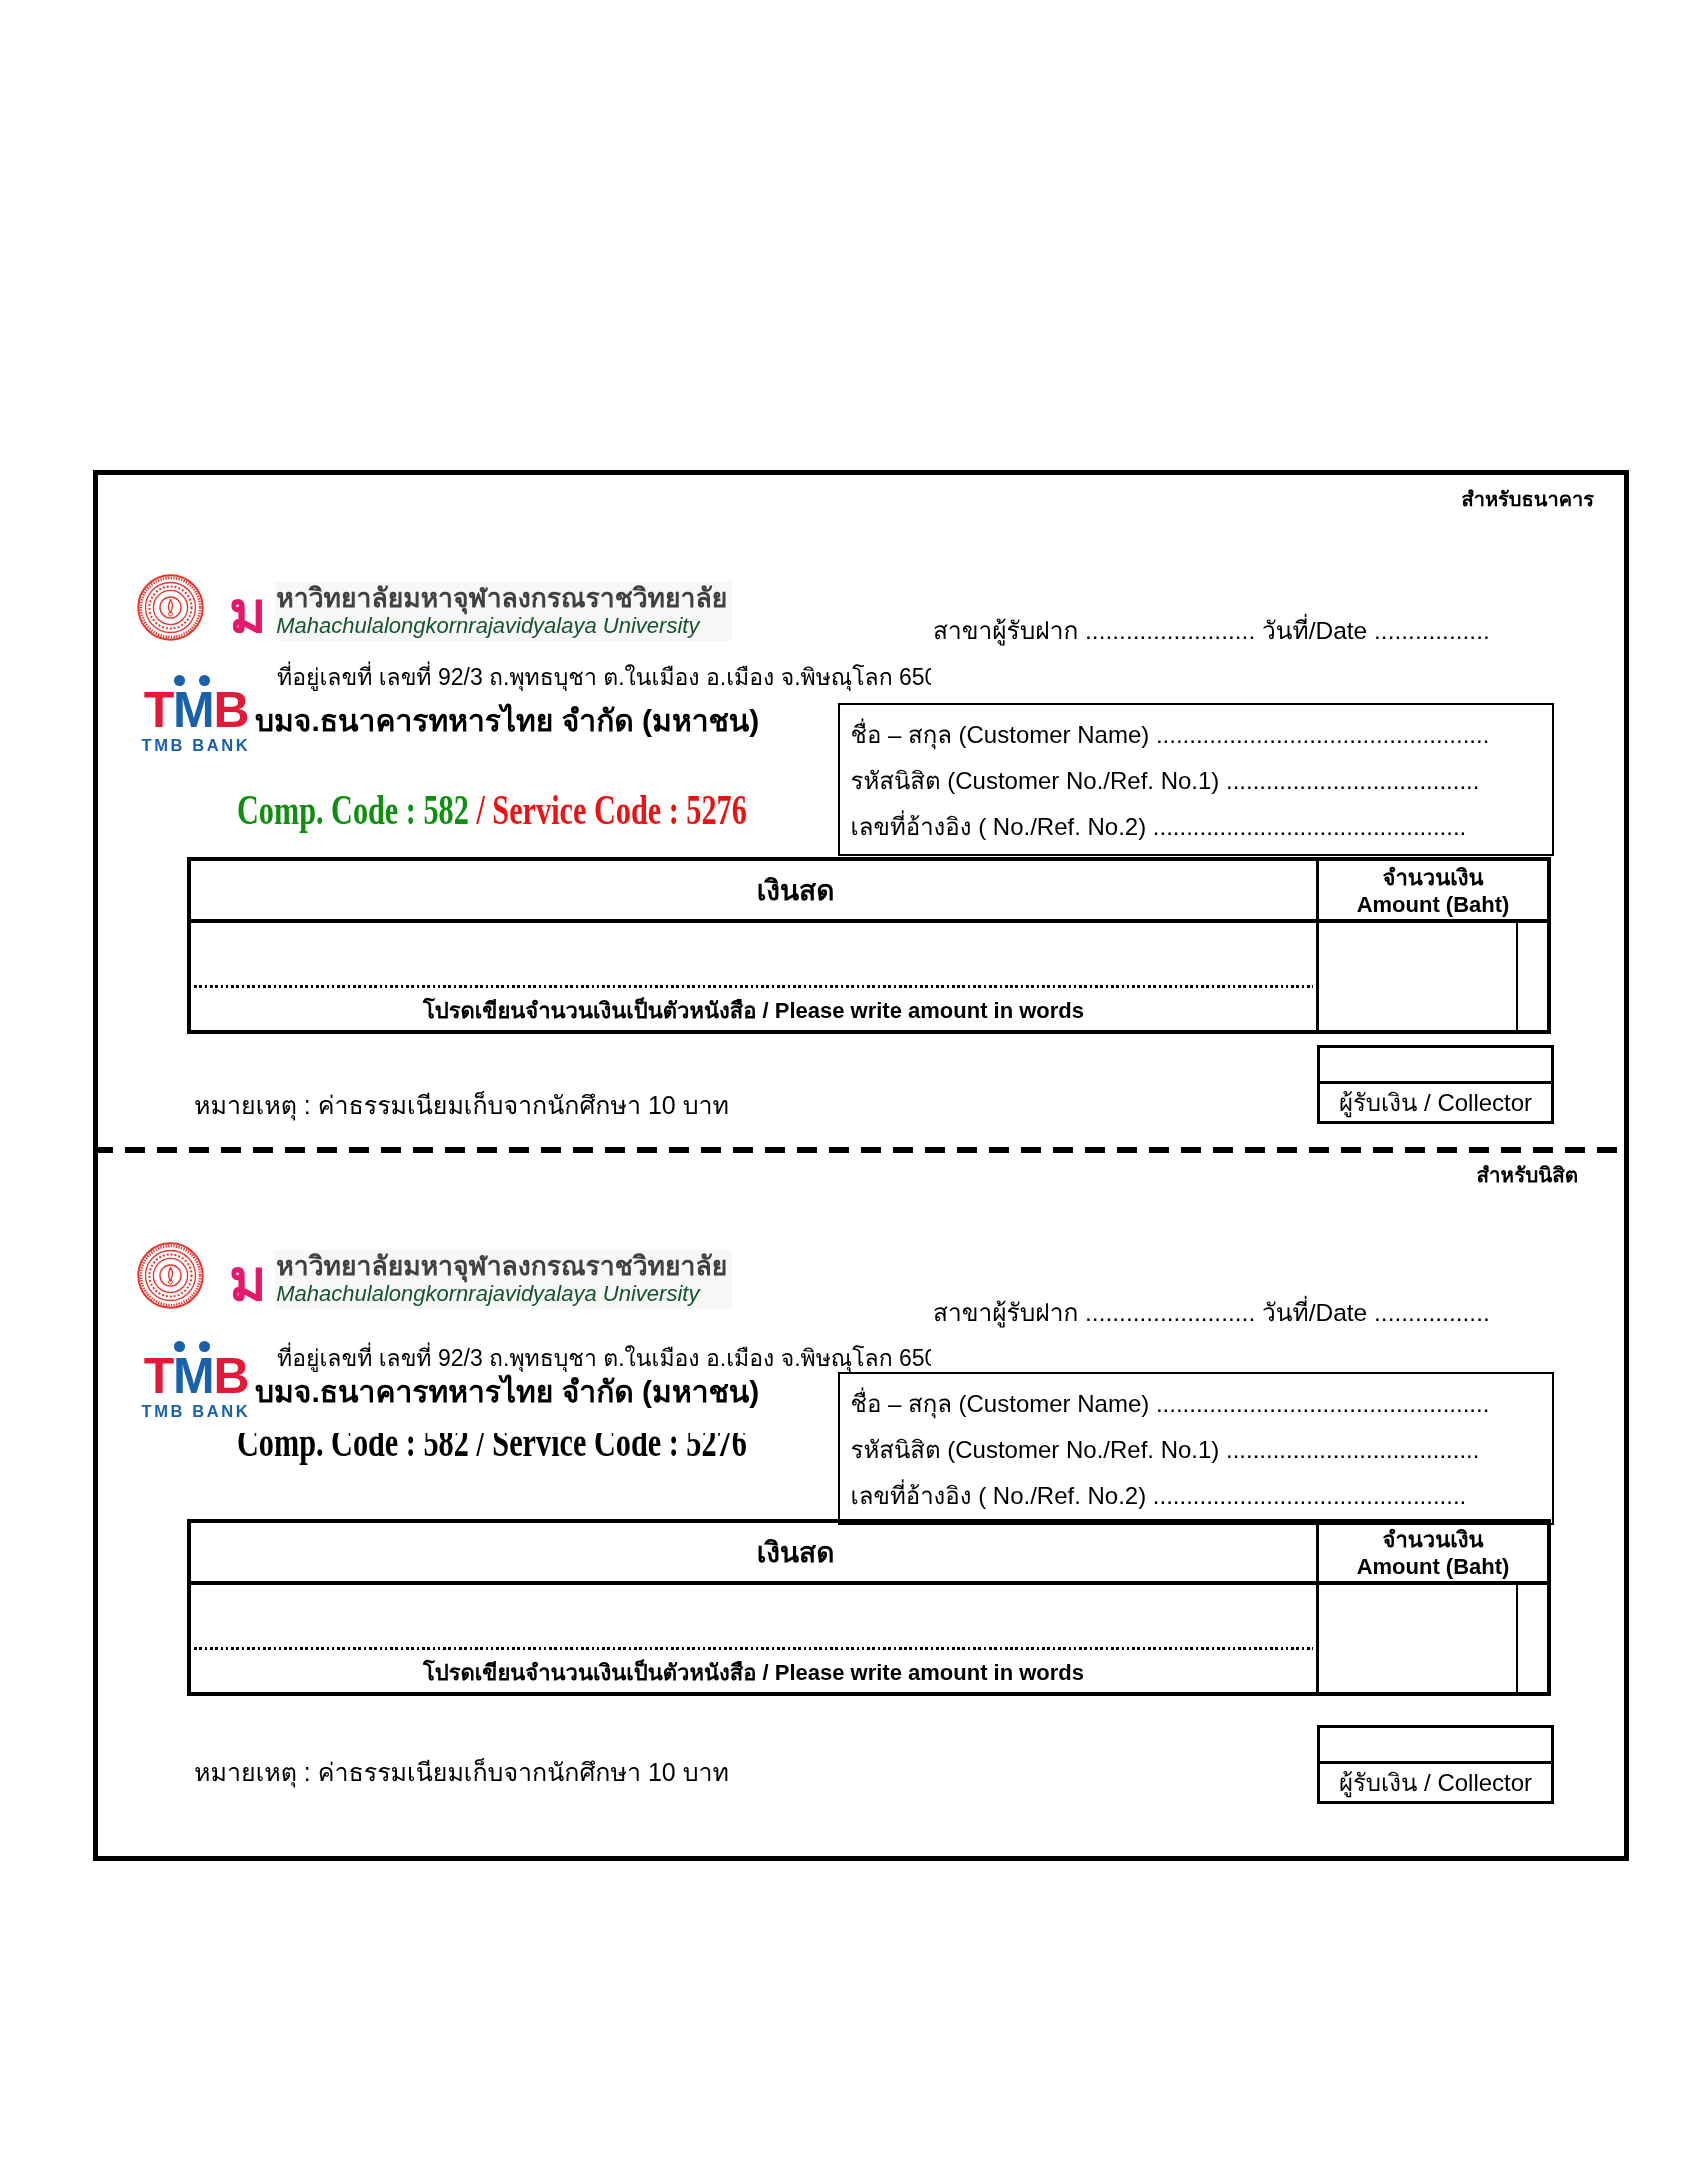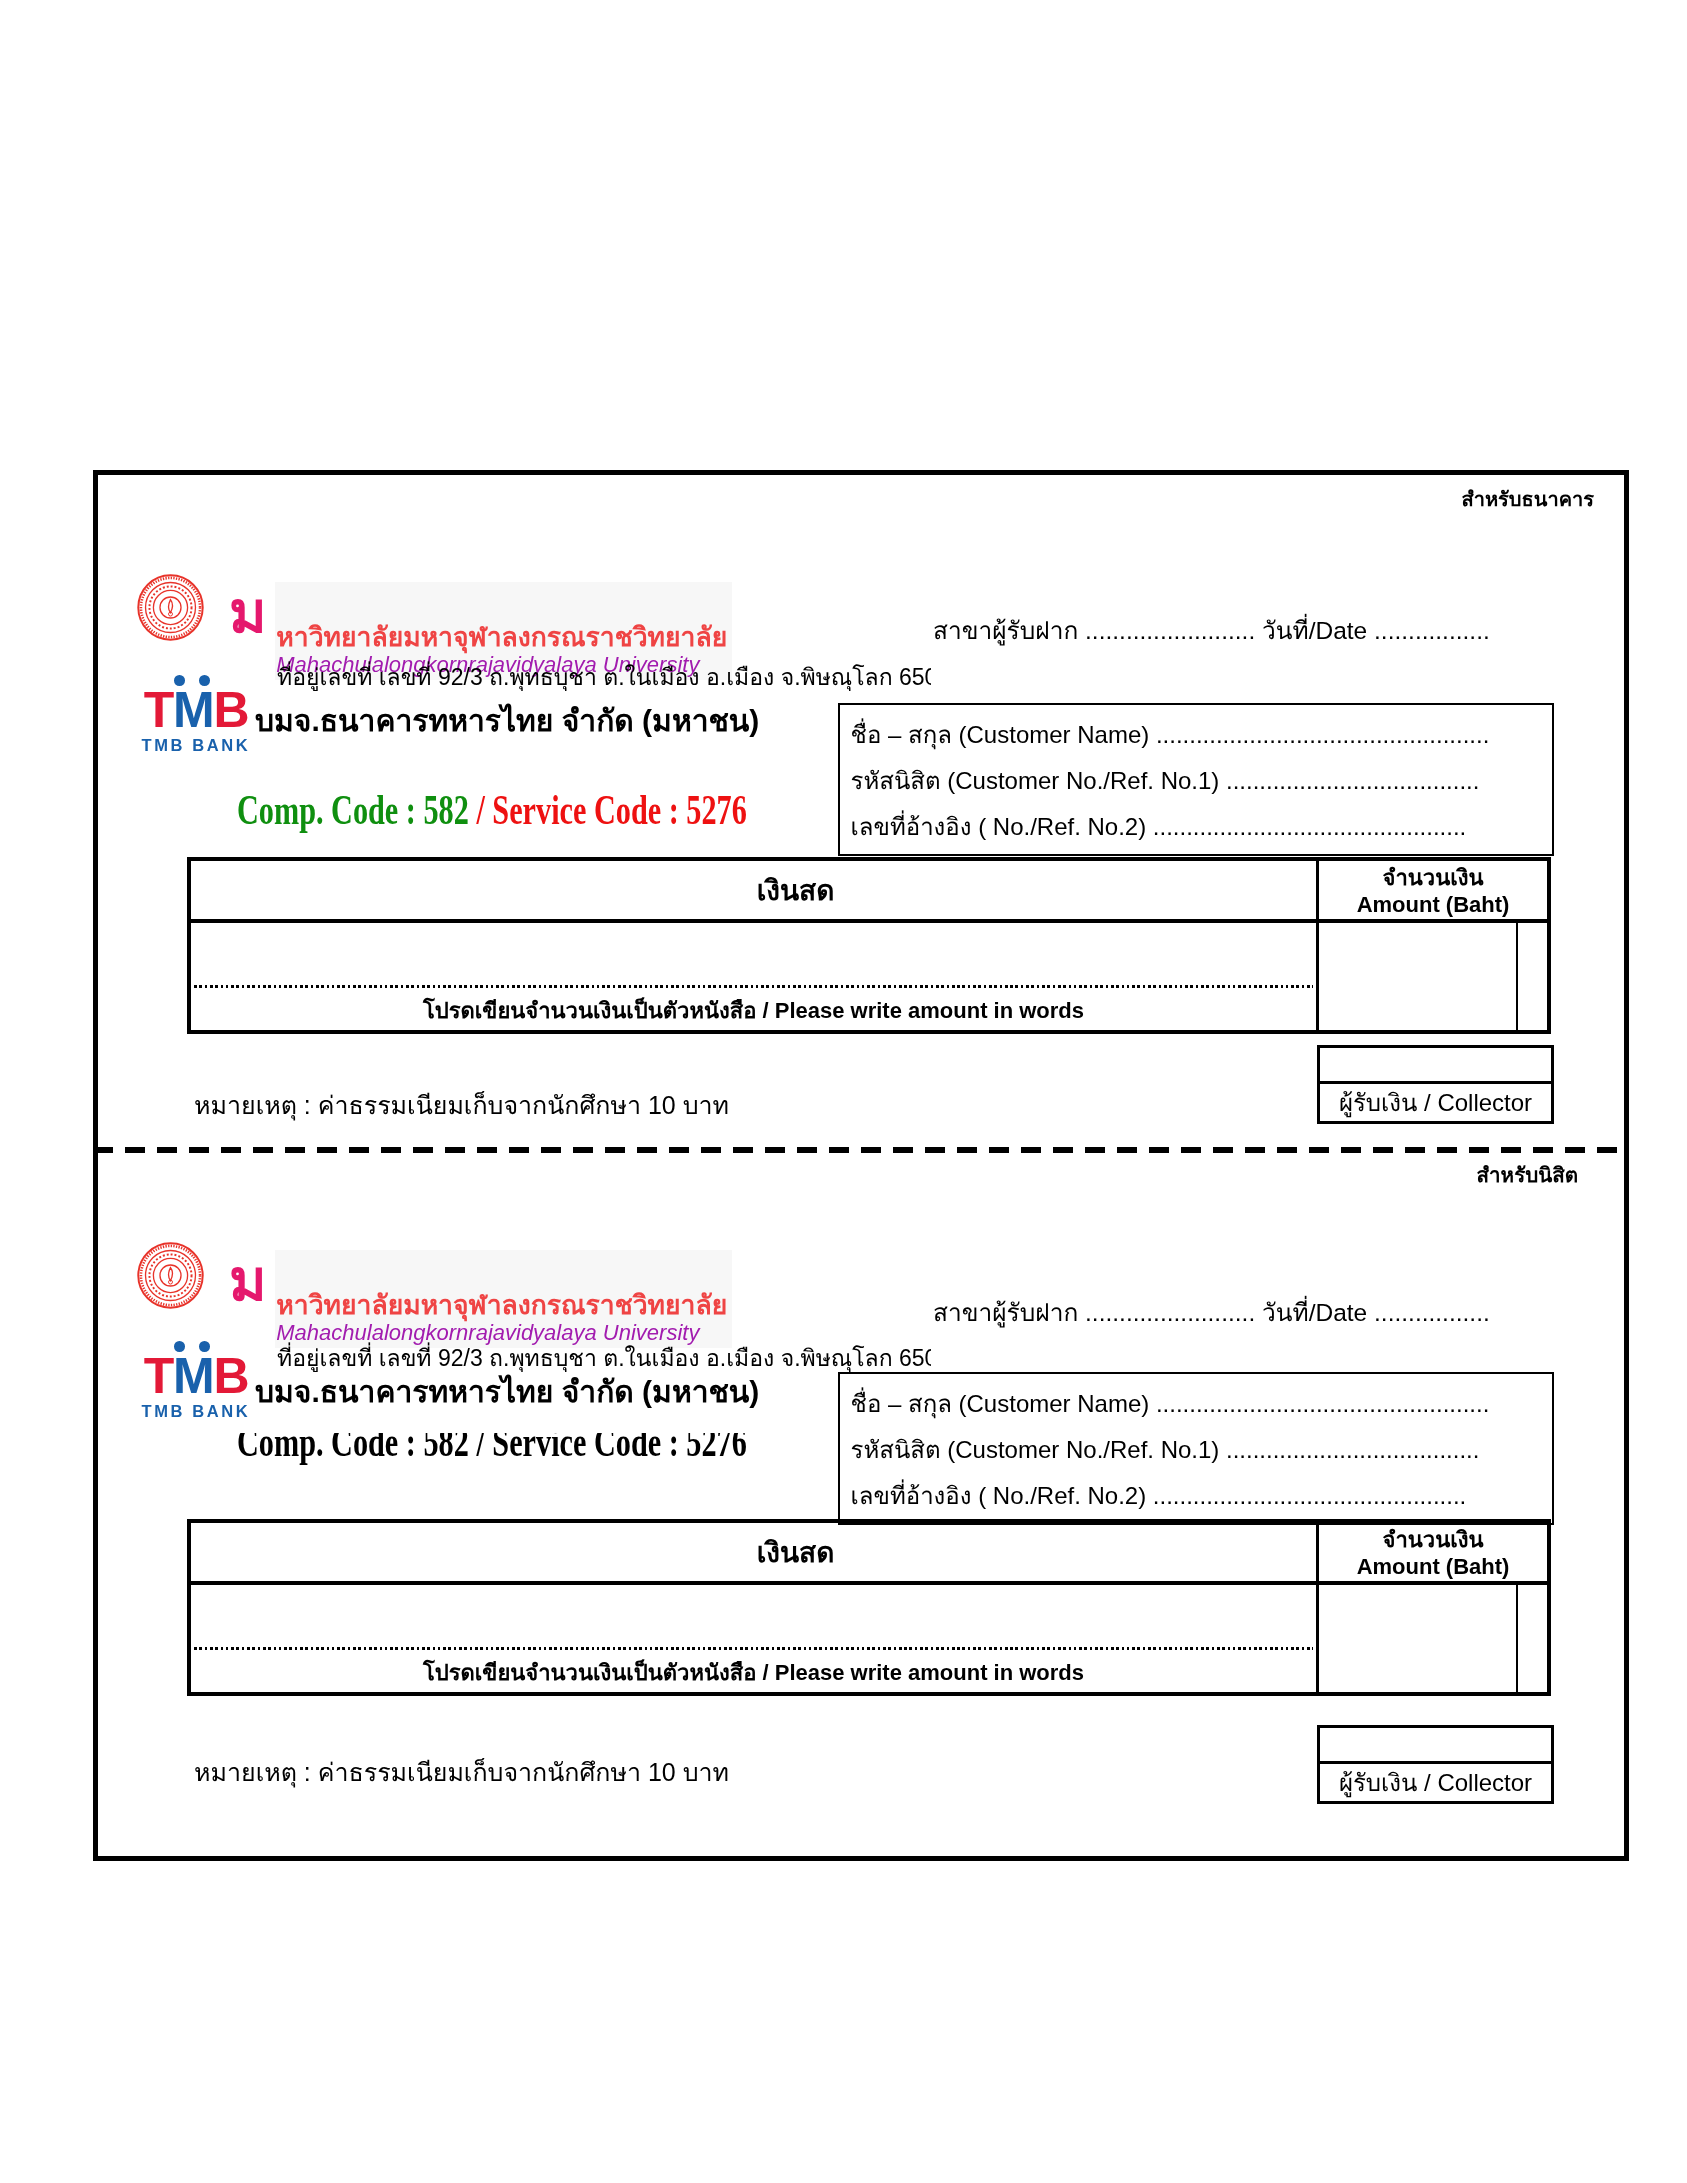--- a/index.html
+++ b/index.html
@@ -15,22 +15,22 @@
   .copy-student{top:683px;right:46px;font-size:20.5px;}
 
   
   .seal{left:38px;width:69px;height:71px;}
   .seal svg{width:100%;height:100%;}
 
   
   .uni-mu{left:131px;font-size:57px;font-weight:bold;color:#e5186d;line-height:57px;
           font-family:"Liberation Serif",serif;}
   .uni-names{left:177px;background:#f7f7f7;padding:1.3px 5.3px 1.3px 1.3px;}
-  .uni-th{font-size:26.5px;font-weight:bold;color:#ef4444;line-height:30px;white-space:nowrap;margin-top:39px;}
-  .uni-en{font-size:22px;font-style:italic;color:#a21caf;line-height:26.5px;white-space:nowrap;}
+  .uni-th{font-size:26.5px;font-weight:bold;color:#404040;line-height:30px;white-space:nowrap;}
+  .uni-en{font-size:22px;font-style:italic;color:#14532d;line-height:26.5px;white-space:nowrap;}
 
   
   .branch{left:835px;font-size:24.5px;white-space:nowrap;}
 
   
   .address{left:179px;width:654px;font-size:23px;white-space:nowrap;overflow:hidden;}
 
   
   .tmb{left:32px;width:132px;text-align:center;}
   .tmb-word{position:relative;font-size:50px;font-weight:bold;line-height:50px;

